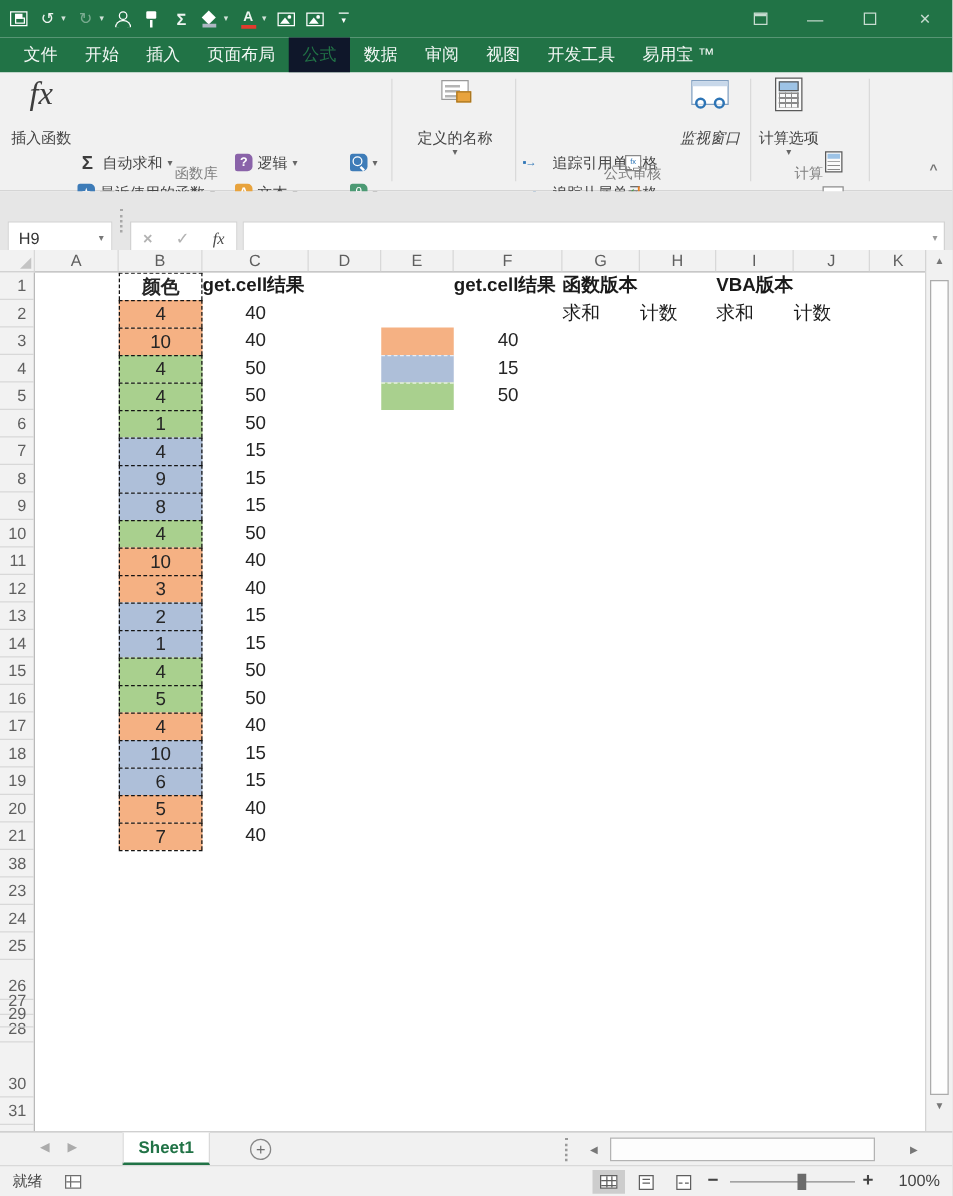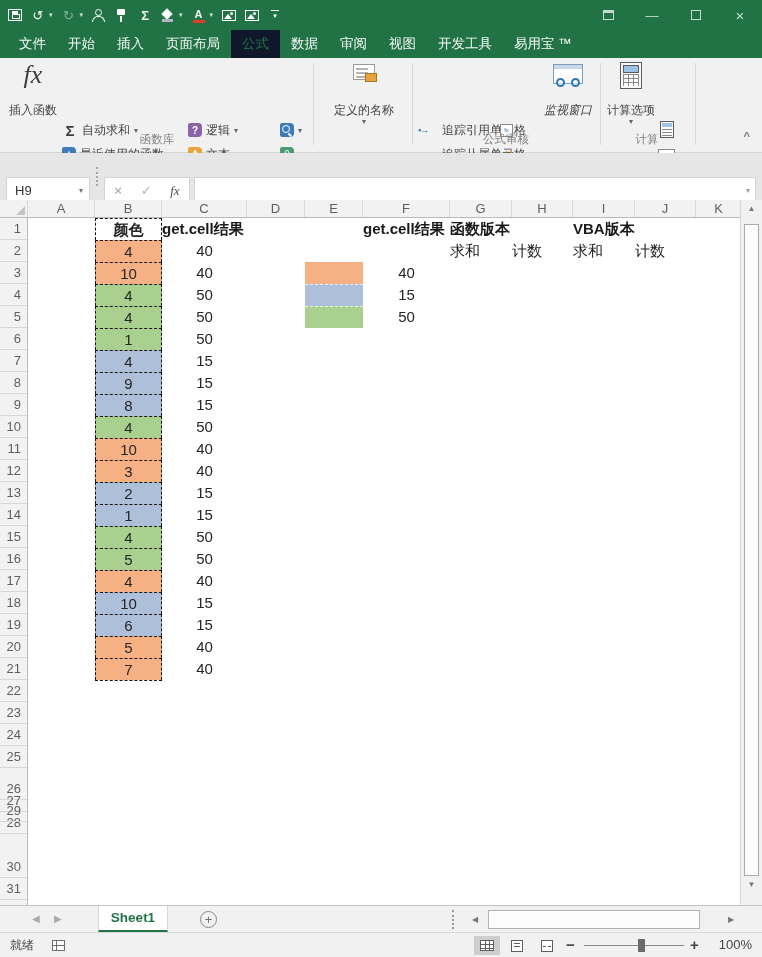--- a/index.html
+++ b/index.html
@@ -426,21 +426,21 @@
         <div class="rh" style="top: 242px;">12</div>
         <div class="rh" style="top: 264px;">13</div>
         <div class="rh" style="top: 286px;">14</div>
         <div class="rh" style="top: 308px;">15</div>
         <div class="rh" style="top: 330px;">16</div>
         <div class="rh" style="top: 352px;">17</div>
         <div class="rh" style="top: 374px;">18</div>
         <div class="rh" style="top: 396px;">19</div>
         <div class="rh" style="top: 418px;">20</div>
         <div class="rh" style="top: 440px;">21</div>
-        <div class="rh" style="top: 462px;">22</div>
+        <div class="rh" style="top: 462px;">38</div>
         <div class="rh" style="top: 484px;">23</div>
         <div class="rh" style="top: 506px;">24</div>
         <div class="rh" style="top: 528px;">25</div>
         <div class="rh" style="top: 560px;">26</div>
         <div class="rh" style="top: 572px;">27</div>
         <div class="rh" style="top: 594px;">28</div>
         <div class="rh" style="top: 582px;">29</div>
         <div class="rh" style="top: 638px;">30</div>
         <div class="rh" style="top: 660px;">31</div>
       </div>

